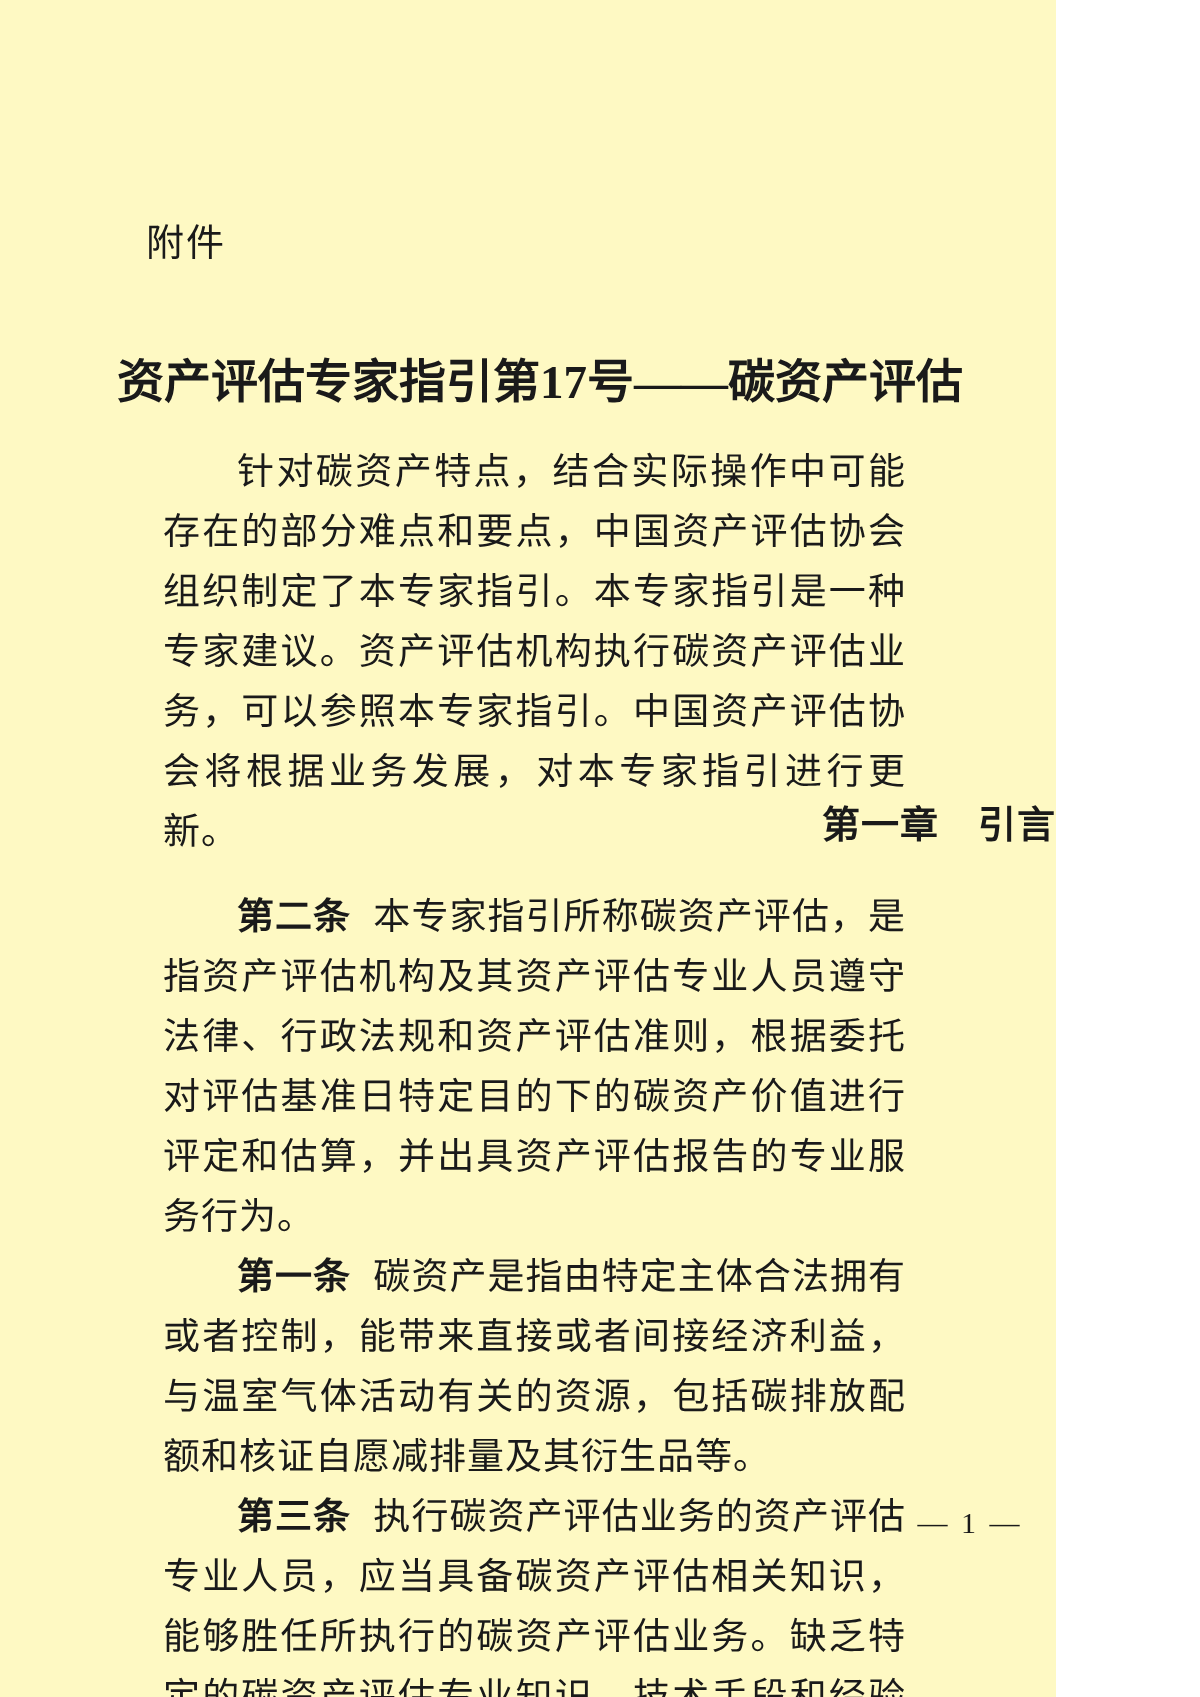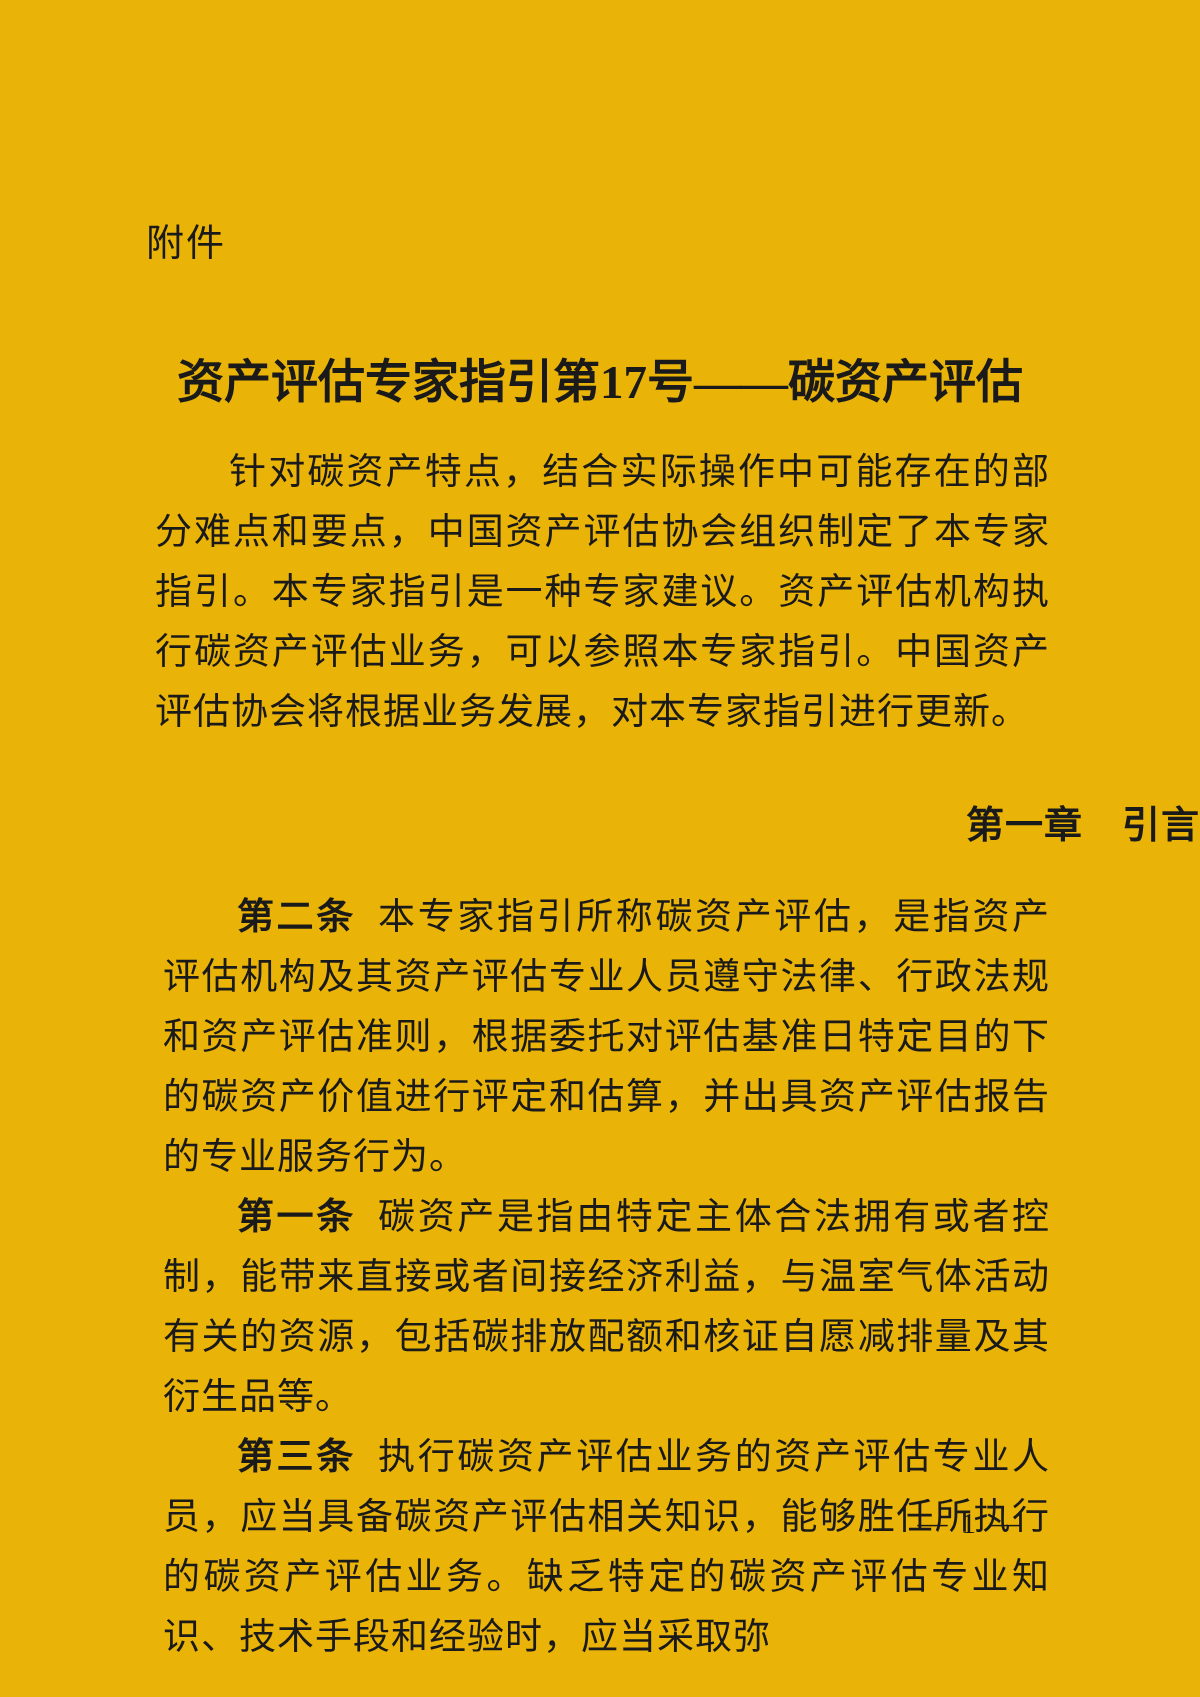--- a/index.html
+++ b/index.html
@@ -2,23 +2,23 @@
 <html lang="zh-CN"><head>
 <meta charset="utf-8">
 <style>
   html, body {
     margin: 0;
     padding: 0;
     background: #ffffff;
   }
   .page {
     position: relative;
-    width: 1200px;
+    width: 1056px;
     height: 1697px;
-    background: #eab308;
+    background: #fef9c3;
     color: #1a1a1a;
     font-family: "Liberation Serif", "DejaVu Serif", serif;
     overflow: hidden;
   }
   .attachment {
     position: absolute;
     top: 222px;
     left: 146px;
     font-family: "Liberation Sans", "DejaVu Sans", sans-serif;
     font-size: 38px;
@@ -30,25 +30,26 @@
     position: absolute;
     top: 324px;
     left: 0;
     width: 100%;
     text-align: center;
     font-size: 47px;
     line-height: 54px;
     font-weight: 900;
     letter-spacing: 0px;
     font-family: "Liberation Serif", "DejaVu Serif", serif;
+    padding-left: 12px;
   }
   .intro {
     position: absolute;
     top: 442px;
-    left: 155px;
+    left: 163px;
     right: 150px;
     font-size: 37px;
     line-height: 60px;
     text-align: justify;
     text-justify: inter-ideograph;
     letter-spacing: 1px;
   }
   .intro p {
     margin: 0;
     text-indent: 2em;

